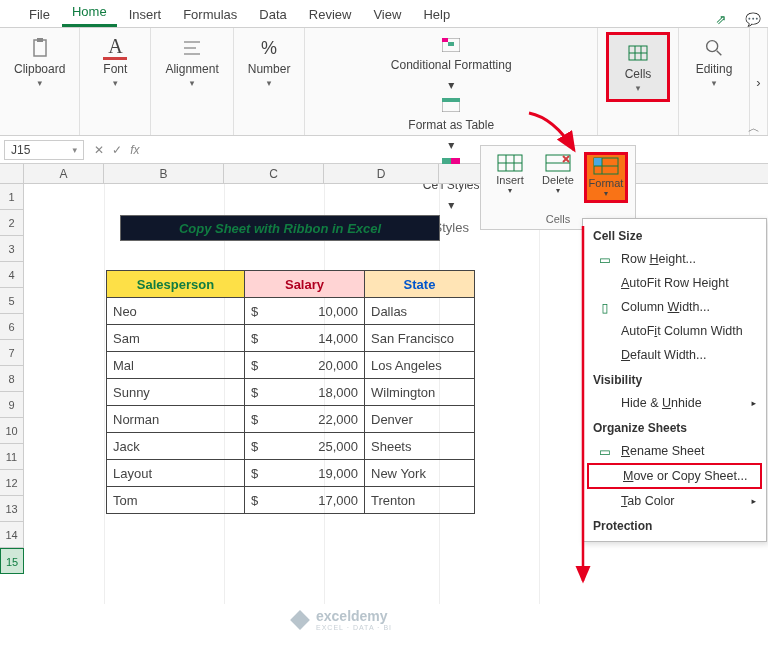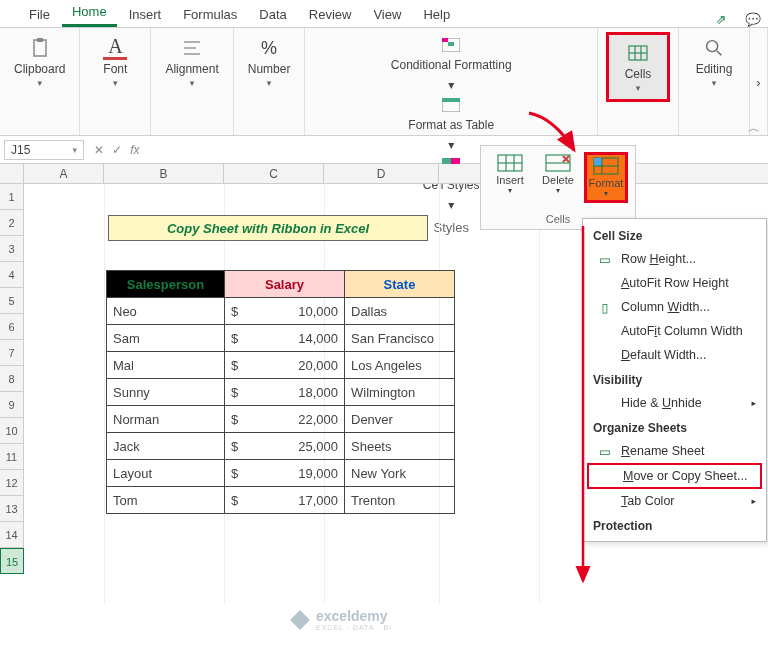--- a/index.html
+++ b/index.html
@@ -37,25 +37,25 @@
 .colheads { display: flex; height: 20px; background: #f3f3f3; border-bottom: 1px solid #ccc; }
 .rowheads-col { display: flex; flex-direction: column; }
 .corner { width: 24px; height: 20px; border-right: 1px solid #ccc; border-bottom: 1px solid #ccc; background: #f3f3f3; }
 .colhead { border-right: 1px solid #ccc; text-align: center; font-size: 12px; color: #555; line-height: 20px; background: #f3f3f3; }
 .body { display: flex; }
 .rowhead { width: 24px; height: 26px; border-right: 1px solid #ccc; border-bottom: 1px solid #ccc; text-align: center; font-size: 11px; color: #555; line-height: 26px; background: #f3f3f3; }
 .rowhead.sel { background: #d0e8d8; border: 1px solid #107c41; color: #107c41; }
 .cells-area { position: relative; flex: 1; }
 
 
-.title-banner { position: absolute; left: 84px; top: 31px; width: 320px; height: 26px; background: #fef9c3; border: 1px solid #666; display: flex; align-items: center; justify-content: center; color: #107c41; font-weight: bold; font-style: italic; font-size: 13px; }
+.title-banner { position: absolute; left: 96px; top: 31px; width: 320px; height: 26px; background: #0f172a; border: 1px solid #666; display: flex; align-items: center; justify-content: center; color: #107c41; font-weight: bold; font-style: italic; font-size: 13px; }
 .data-table { position: absolute; left: 82px; top: 86px; border-collapse: collapse; }
 .data-table th, .data-table td { border: 1px solid #444; height: 27px; padding: 0 6px; font-size: 13px; }
 .data-table th { font-weight: bold; text-align: center; }
-.th-a { background: #000000; color: #107c41; width: 118px; }
+.th-a { background: #fde047; color: #107c41; width: 138px; }
 .th-b { background: #ffd4d4; color: #b00020; width: 120px; }
 .th-c { background: #ffe4b5; color: #0055cc; width: 110px; }
 .data-table td.sal { text-align: left; }
 .data-table td.sal .cur { float: left; }
 .data-table td.sal .amt { float: right; }
 .gridlines-v { position:absolute; top:0; height:420px; border-left:1px solid #eee; }
 
 
 .cells-popup { position: absolute; top: 145px; left: 480px; width: 156px; background: #fafafa; border: 1px solid #ccc; display: flex; flex-direction: column; align-items: center; }
 .cells-popup .row { display: flex; gap: 4px; padding: 6px; }

